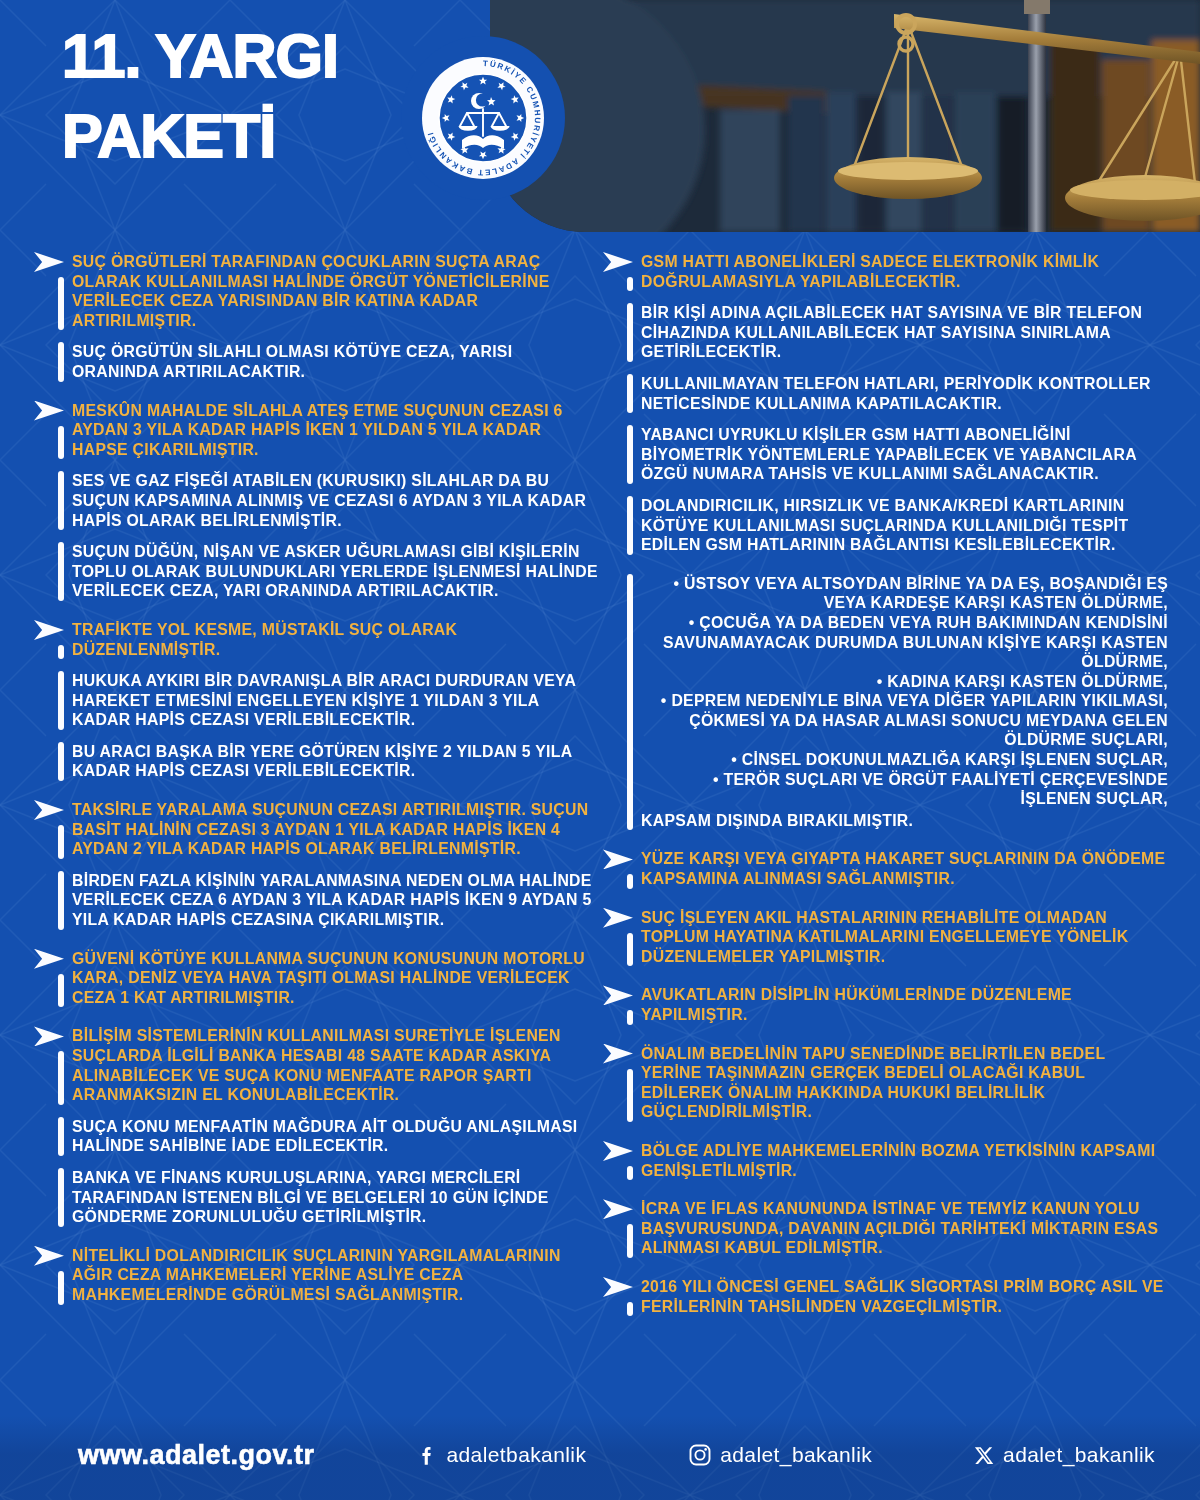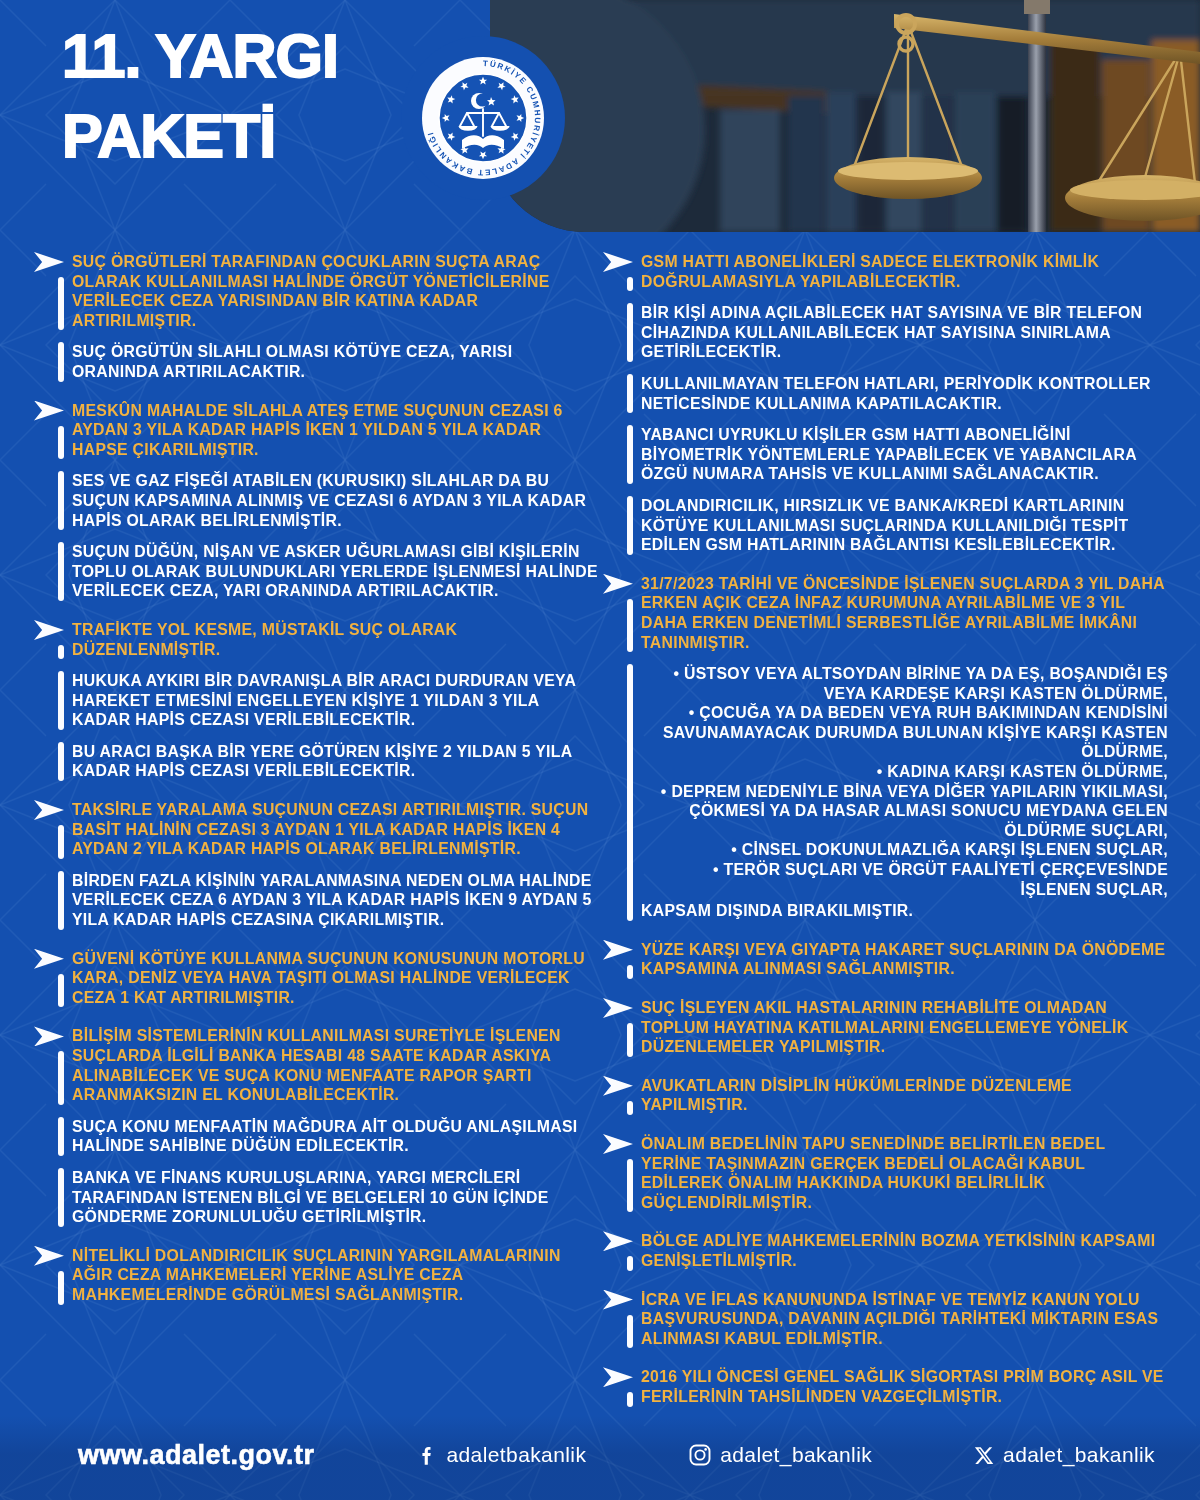--- a/index.html
+++ b/index.html
@@ -270,21 +270,21 @@
             <div class="marker">
               <div class="arrow"></div>
               <div class="bar"></div>
             </div>
             <div class="headline">BİLİŞİM SİSTEMLERİNİN KULLANILMASI SURETİYLE İŞLENEN SUÇLARDA İLGİLİ BANKA HESABI 48 SAATE KADAR ASKIYA ALINABİLECEK VE SUÇA KONU MENFAATE RAPOR ŞARTI ARANMAKSIZIN EL KONULABİLECEKTİR.</div>
           </div>
           <div class="row">
             <div class="marker">
               <div class="bar"></div>
             </div>
-            <div class="para">SUÇA KONU MENFAATİN MAĞDURA AİT OLDUĞU ANLAŞILMASI HALİNDE SAHİBİNE DÜĞÜN EDİLECEKTİR.</div>
+            <div class="para">SUÇA KONU MENFAATİN MAĞDURA AİT OLDUĞU ANLAŞILMASI HALİNDE SAHİBİNE İADE EDİLECEKTİR.</div>
           </div>
           <div class="row">
             <div class="marker">
               <div class="bar"></div>
             </div>
             <div class="para">BANKA VE FİNANS KURULUŞLARINA, YARGI MERCİLERİ TARAFINDAN İSTENEN BİLGİ VE BELGELERİ 10 GÜN İÇİNDE GÖNDERME ZORUNLULUĞU GETİRİLMİŞTİR.</div>
           </div>
         </div>
         <div class="section">
           <div class="row">
@@ -324,27 +324,20 @@
             <div class="para">YABANCI UYRUKLU KİŞİLER GSM HATTI ABONELİĞİNİ BİYOMETRİK YÖNTEMLERLE YAPABİLECEK VE YABANCILARA ÖZGÜ NUMARA TAHSİS VE KULLANIMI SAĞLANACAKTIR.</div>
           </div>
           <div class="row">
             <div class="marker">
               <div class="bar"></div>
             </div>
             <div class="para">DOLANDIRICILIK, HIRSIZLIK VE BANKA/KREDİ KARTLARININ KÖTÜYE KULLANILMASI SUÇLARINDA KULLANILDIĞI TESPİT EDİLEN GSM HATLARININ BAĞLANTISI KESİLEBİLECEKTİR.</div>
           </div>
         </div>
         <div class="section">
-          <div class="row">
-            <div class="marker">
-              <div class="arrow"></div>
-              <div class="bar"></div>
-            </div>
-            <div class="headline">31/7/2023 TARİHİ VE ÖNCESİNDE İŞLENEN SUÇLARDA 3 YIL DAHA ERKEN AÇIK CEZA İNFAZ KURUMUNA AYRILABİLME VE 3 YIL DAHA ERKEN DENETİMLİ SERBESTLİĞE AYRILABİLME İMKÂNI TANINMIŞTIR.</div>
-          </div>
           <div class="row">
             <div class="marker">
               <div class="bar"></div>
             </div>
             <div>
               <ul class="bullets">
                 <li>ÜSTSOY VEYA ALTSOYDAN BİRİNE YA DA EŞ, BOŞANDIĞI EŞ VEYA KARDEŞE KARŞI KASTEN ÖLDÜRME,</li>
                 <li>ÇOCUĞA YA DA BEDEN VEYA RUH BAKIMINDAN KENDİSİNİ SAVUNAMAYACAK DURUMDA BULUNAN KİŞİYE KARŞI KASTEN ÖLDÜRME,</li>
                 <li>KADINA KARŞI KASTEN ÖLDÜRME,</li>
                 <li>DEPREM NEDENİYLE BİNA VEYA DİĞER YAPILARIN YIKILMASI, ÇÖKMESİ YA DA HASAR ALMASI SONUCU MEYDANA GELEN ÖLDÜRME SUÇLARI,</li>

